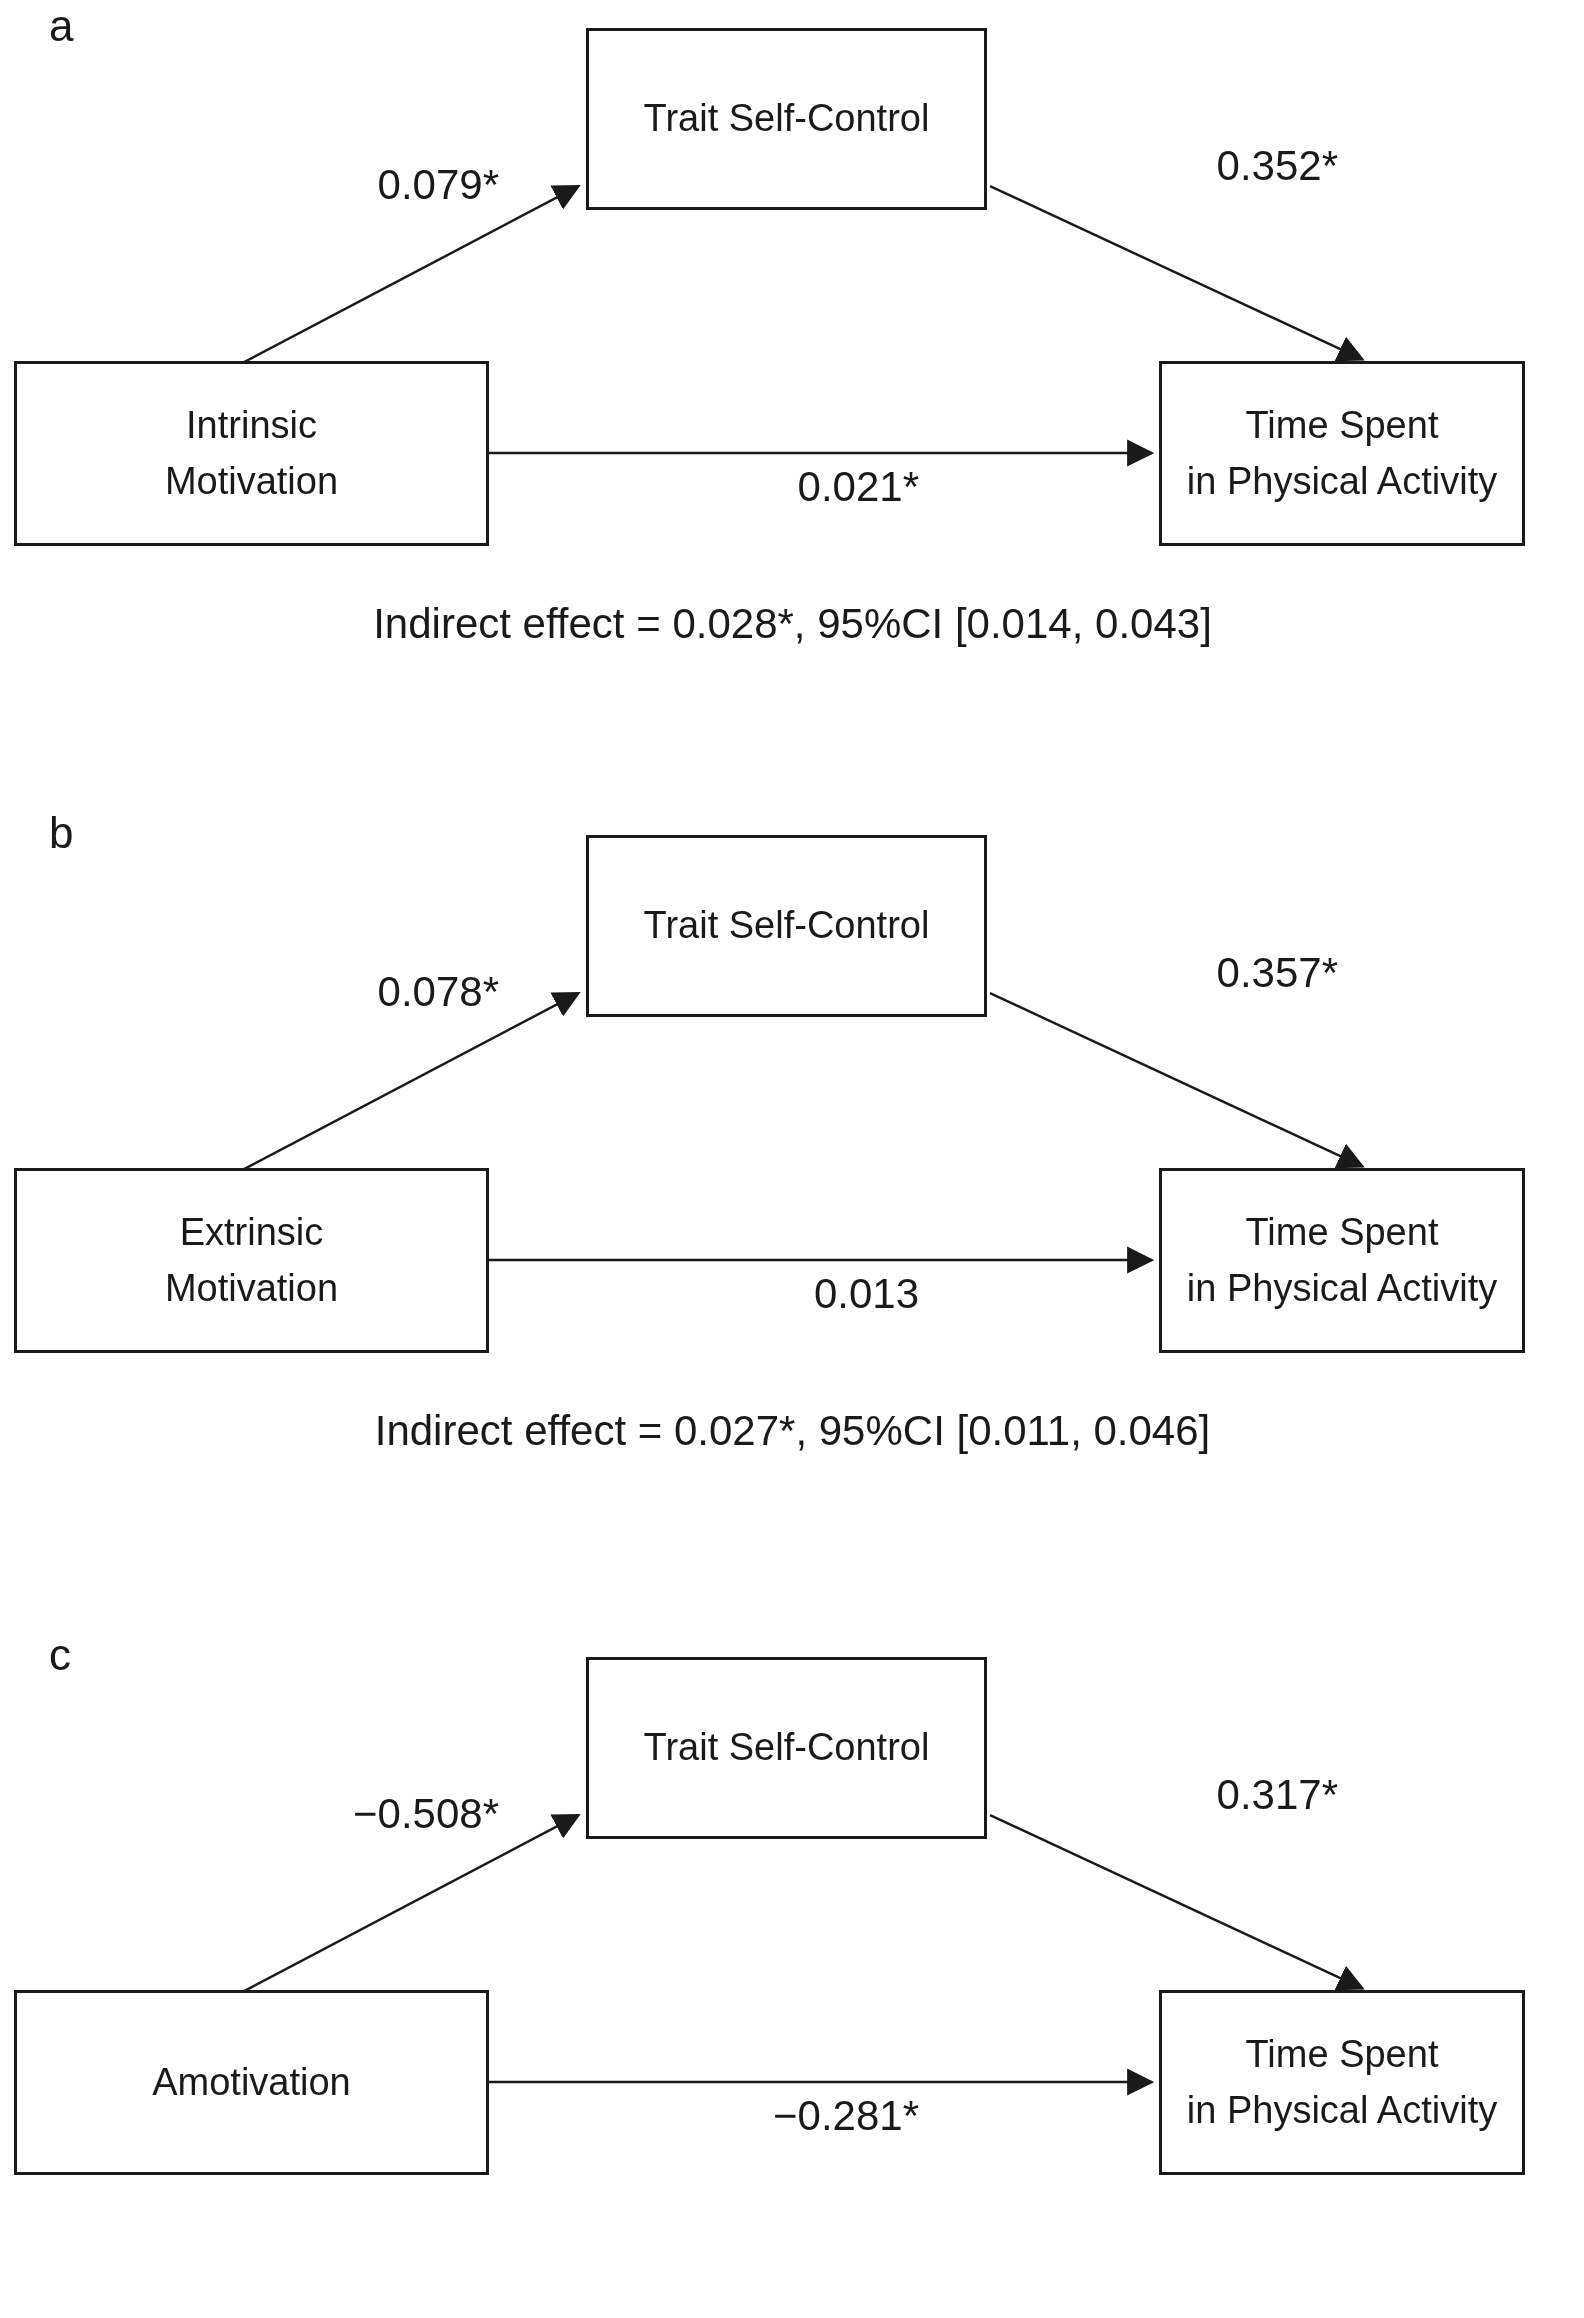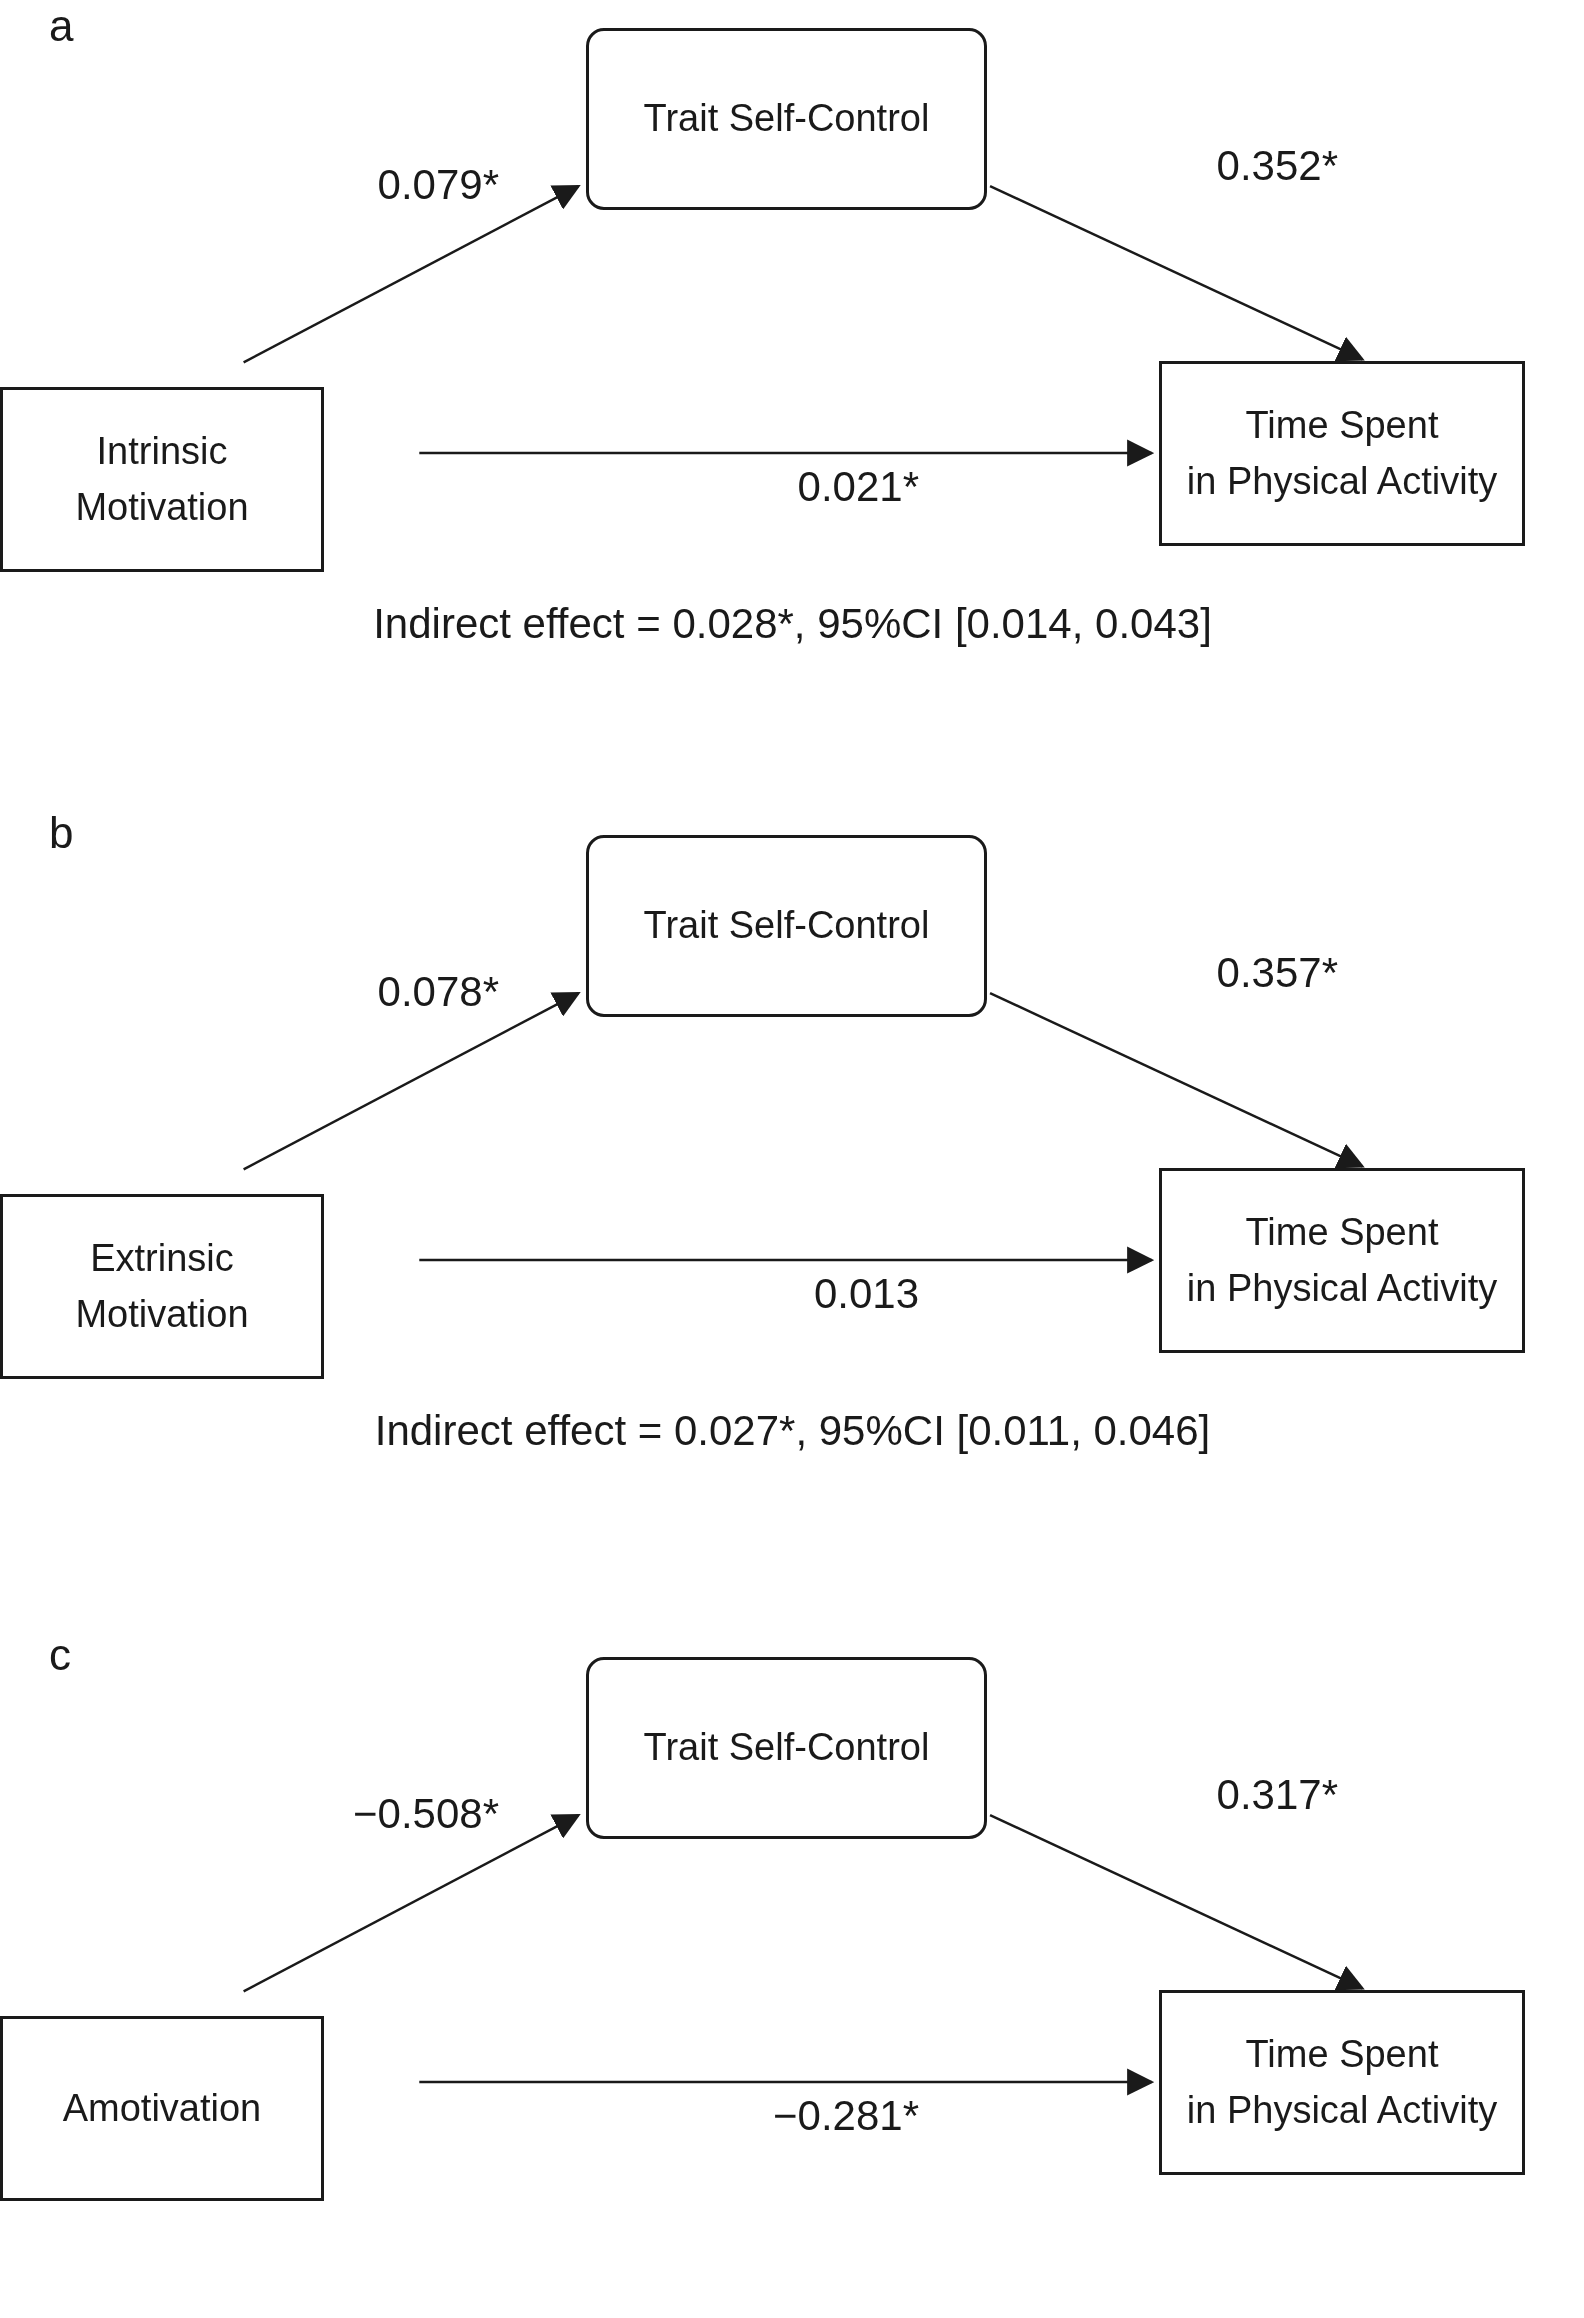--- a/index.html
+++ b/index.html
@@ -46,22 +46,22 @@
     flex-direction: column;
     align-items: center;
     justify-content: center;
     text-align: center;
     font-size: 38px;
     line-height: 1.45;
     white-space: nowrap;
   }
   .node span { display: block; }
 
-  .mediator-box { left: 586px; top: 28px;  width: 401px; height: 182px; border-radius: 18px; }
-  .predictor-box { left: 0;  top: 361px; width: 324px; height: 185px; margin-top: 26px; }
+  .mediator-box { left: 586px; top: 28px;  width: 401px; height: 182px; }
+  .predictor-box { left: 14px;  top: 361px; width: 475px; height: 185px; }
   .outcome-box  { left: 1159px; top: 361px; width: 366px; height: 185px; text-align: center; }
 
   .coef {
     position: absolute;
     width: 271px;
     text-align: right;
     font-size: 42px;
     line-height: 1;
     white-space: nowrap;
   }

